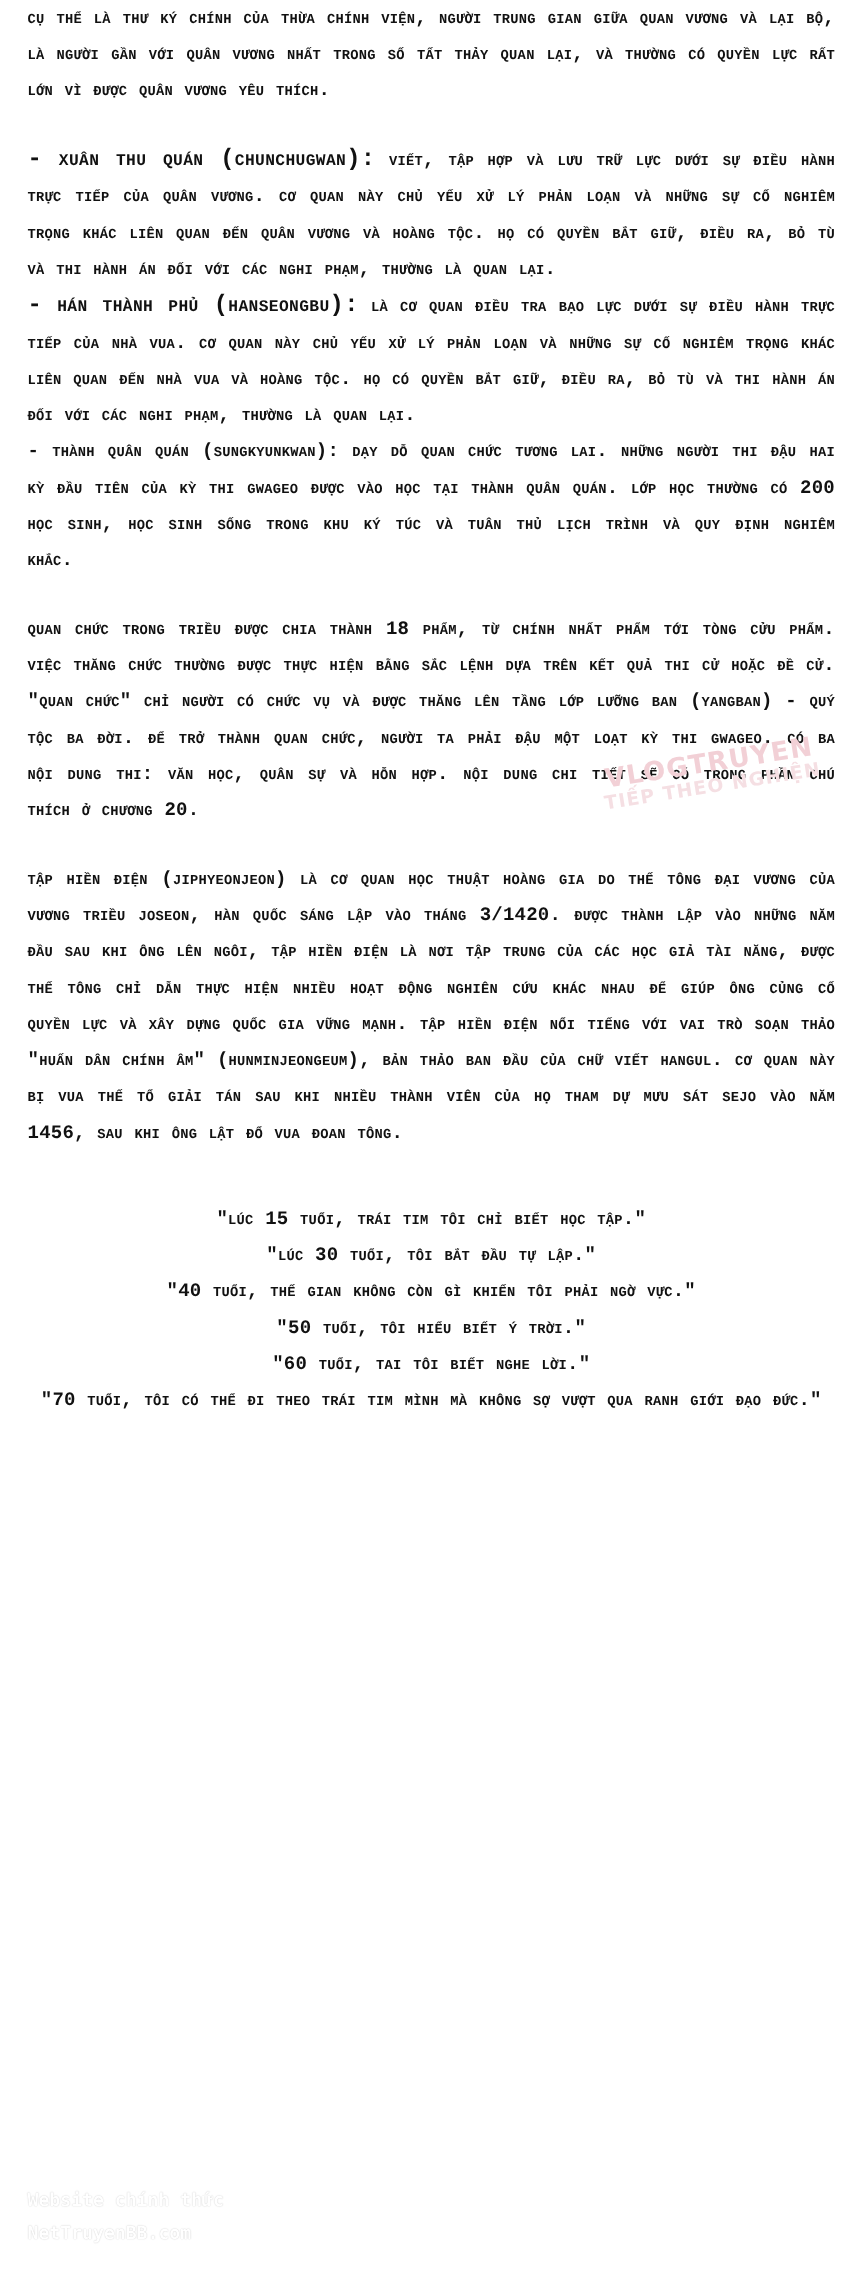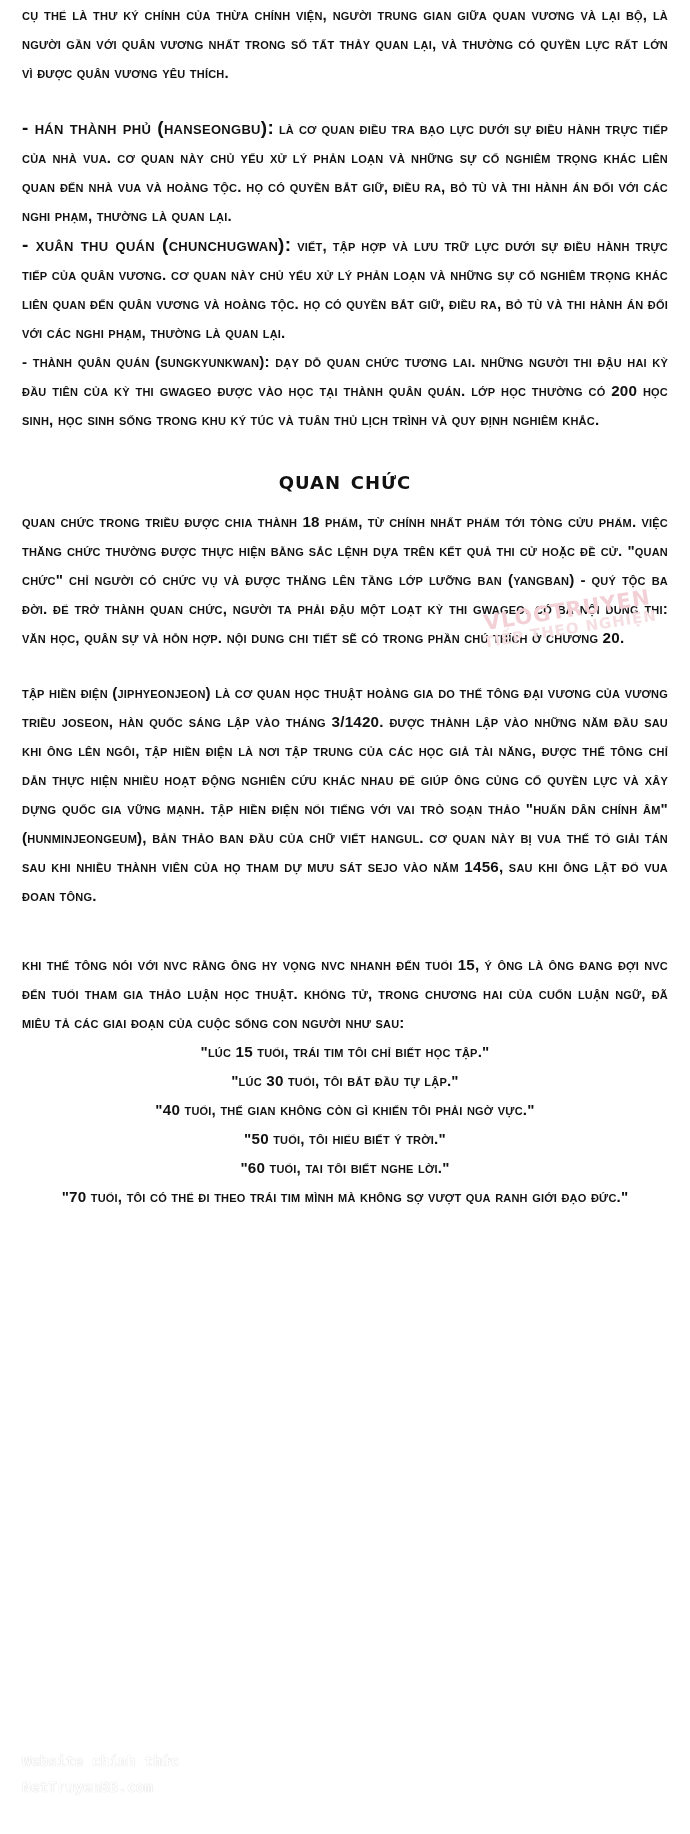--- a/index.html
+++ b/index.html
@@ -14,21 +14,21 @@
   .page {
     position: relative;
     width: 690px;
     min-height: 1834px;
     background: #ffffff;
     box-sizing: border-box;
     padding: 0 22px;
     overflow: hidden;
   }
   .body-text {
-    font-family: Liberation Sans, sans-serif;
+    font-family: Liberation Mono, monospace;
     font-size: 15.2px;
     line-height: 29px;
     letter-spacing: 0.2px;
     color: #111111;
     font-weight: 600;
     font-variant: small-caps;
     text-transform: lowercase;
   }
   p.para {
     margin: 0 0 0 0;
@@ -105,38 +105,36 @@
 
   <div class="watermark">
     <div class="wm-top">VLOGTRUYEN</div>
     <div class="wm-bottom">TIẾP THEO NGHIỆN</div>
   </div>
 
   <p class="body-text para">cụ thể là thư ký chính của thừa chính viện, người trung gian giữa quan vương và lại bộ, là người gần với quân vương nhất trong số tất thảy quan lại, và thường có quyền lực rất lớn vì được quân vương yêu thích.</p>
 
   <div class="block-gap-m"></div>
 
+  <p class="body-text para"><span class="lead">- XUÂN THU QUÁN (CHUNCHUGWAN):</span><span> viết, tập hợp và lưu trữ lực dưới sự điều hành trực tiếp của quân vương. cơ quan này chủ yếu xử lý phản loạn và những sự cố nghiêm trọng khác liên quan đến quân vương và hoàng tộc. họ có quyền bắt giữ, điều ra, bỏ tù và thi hành án đối với các nghi phạm, thường là quan lại.</span></p>
+
   <p class="body-text para"><span class="lead">- HÁN THÀNH PHỦ (HANSEONGBU):</span><span> là cơ quan điều tra bạo lực dưới sự điều hành trực tiếp của nhà vua. cơ quan này chủ yếu xử lý phản loạn và những sự cố nghiêm trọng khác liên quan đến nhà vua và hoàng tộc. họ có quyền bắt giữ, điều ra, bỏ tù và thi hành án đối với các nghi phạm, thường là quan lại.</span></p>
-
-  <p class="body-text para"><span class="lead">- XUÂN THU QUÁN (CHUNCHUGWAN):</span><span> viết, tập hợp và lưu trữ lực dưới sự điều hành trực tiếp của quân vương. cơ quan này chủ yếu xử lý phản loạn và những sự cố nghiêm trọng khác liên quan đến quân vương và hoàng tộc. họ có quyền bắt giữ, điều ra, bỏ tù và thi hành án đối với các nghi phạm, thường là quan lại.</span></p>
 
   <p class="body-text para">- thành quân quán (sungkyunkwan): dạy dỗ quan chức tương lai. những người thi đậu hai kỳ đầu tiên của kỳ thi gwageo được vào học tại thành quân quán. lớp học thường có 200 học sinh, học sinh sống trong khu ký túc và tuân thủ lịch trình và quy định nghiêm khắc.</p>
 
   <div class="block-gap-m"></div>
 
-  <h2 class="section-title">QUAN CHỨC</h2>
   <p class="body-text para">quan chức trong triều được chia thành 18 phẩm, từ chính nhất phẩm tới tòng cửu phẩm. việc thăng chức thường được thực hiện bằng sắc lệnh dựa trên kết quả thi cử hoặc đề cử. "quan chức" chỉ người có chức vụ và được thăng lên tầng lớp lưỡng ban (yangban) - quý tộc ba đời. để trở thành quan chức, người ta phải đậu một loạt kỳ thi gwageo. có ba nội dung thi: văn học, quân sự và hỗn hợp. nội dung chi tiết sẽ có trong phần chú thích ở chương 20.</p>
 
   <div class="block-gap-m"></div>
 
   <p class="body-text para">tập hiền điện (jiphyeonjeon) là cơ quan học thuật hoàng gia do thế tông đại vương của vương triều joseon, hàn quốc sáng lập vào tháng 3/1420. được thành lập vào những năm đầu sau khi ông lên ngôi, tập hiền điện là nơi tập trung của các học giả tài năng, được thế tông chỉ dẫn thực hiện nhiều hoạt động nghiên cứu khác nhau để giúp ông củng cố quyền lực và xây dựng quốc gia vững mạnh. tập hiền điện nổi tiếng với vai trò soạn thảo "huấn dân chính âm" (hunminjeongeum), bản thảo ban đầu của chữ viết hangul. cơ quan này bị vua thế tổ giải tán sau khi nhiều thành viên của họ tham dự mưu sát sejo vào năm 1456, sau khi ông lật đổ vua đoan tông.</p>
 
   <div class="block-gap-l"></div>
 
-  <p class="body-text para">khi thế tông nói với nvc rằng ông hy vọng nvc nhanh đến tuổi 15, ý ông là ông đang đợi nvc đến tuổi tham gia thảo luận học thuật. khổng tử, trong chương hai của cuốn luận ngữ, đã miêu tả các giai đoạn của cuộc sống con người như sau:</p>
 
   <div class="quote-block body-text">
     <p class="quote-line">"lúc 15 tuổi, trái tim tôi chỉ biết học tập."</p>
     <p class="quote-line">"lúc 30 tuổi, tôi bắt đầu tự lập."</p>
     <p class="quote-line">"40 tuổi, thế gian không còn gì khiến tôi phải ngờ vực."</p>
     <p class="quote-line">"50 tuổi, tôi hiểu biết ý trời."</p>
     <p class="quote-line">"60 tuổi, tai tôi biết nghe lời."</p>
     <p class="quote-line">"70 tuổi, tôi có thể đi theo trái tim mình mà không sợ vượt qua ranh giới đạo đức."</p>
   </div>
 

